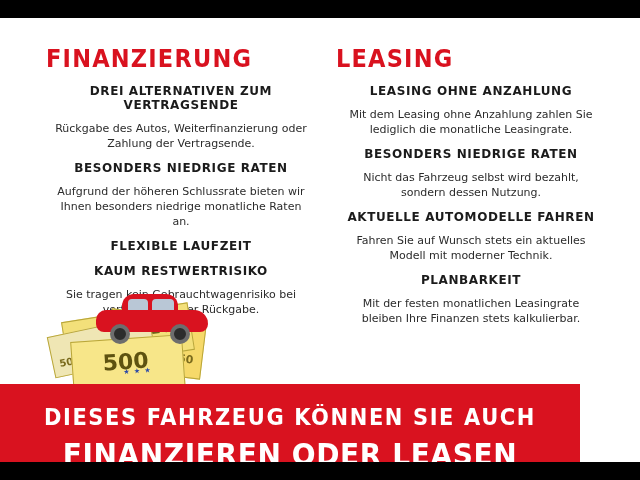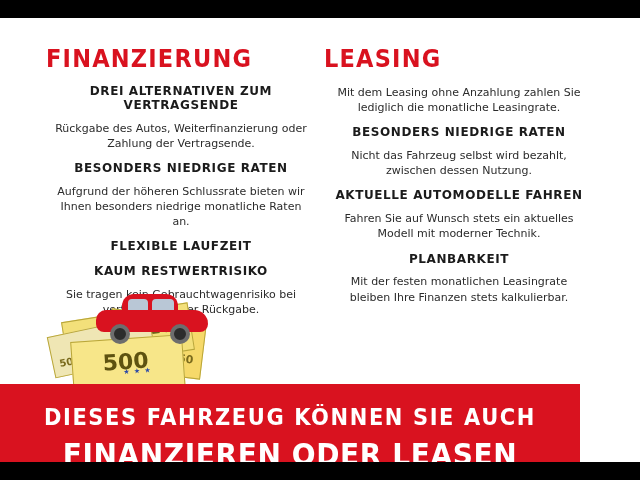--- a/index.html
+++ b/index.html
@@ -35,21 +35,21 @@
     top: 0;
     width: 640px;
     height: 340px;
   }
   .col {
     position: absolute;
     top: 26px;
     width: 270px;
   }
   .col-left { left: 46px; }
-  .col-right { left: 324px; }
+  .col-right { left: 336px; }
 
   .col-title {
     font-family: "DejaVu Sans", sans-serif;
     font-weight: bold;
     font-size: 25px;
     letter-spacing: 1.2px;
     color: #d9121f;
     margin: 0 0 12px 0;
     font-stretch: condensed;
     text-transform: uppercase;
@@ -252,26 +252,27 @@
         <div class="block">
           <p class="block-head">Kaum Restwertrisiko</p>
           <p class="block-body">Sie tragen kein Gebrauchtwagenrisiko bei vertragsgemäßer Rückgabe.</p>
         </div>
       </div>
 
       <div class="col col-right">
         <h2 class="col-title">Leasing</h2>
 
         <div class="block">
+          <p class="block-head">Leasing ohne Anzahlung</p>
           <p class="block-body">Mit dem Leasing ohne Anzahlung zahlen Sie lediglich die monatliche Leasingrate.</p>
         </div>
 
         <div class="block">
           <p class="block-head">Besonders niedrige Raten</p>
-          <p class="block-body">Nicht das Fahrzeug selbst wird bezahlt, zwischen dessen Nutzung.</p>
+          <p class="block-body">Nicht das Fahrzeug selbst wird bezahlt, sondern dessen Nutzung.</p>
         </div>
 
         <div class="block">
           <p class="block-head">Aktuelle Automodelle fahren</p>
           <p class="block-body">Fahren Sie auf Wunsch stets ein aktuelles Modell mit moderner Technik.</p>
         </div>
 
         <div class="block">
           <p class="block-head">Planbarkeit</p>
           <p class="block-body">Mit der festen monatlichen Leasingrate bleiben Ihre Finanzen stets kalkulierbar.</p>

